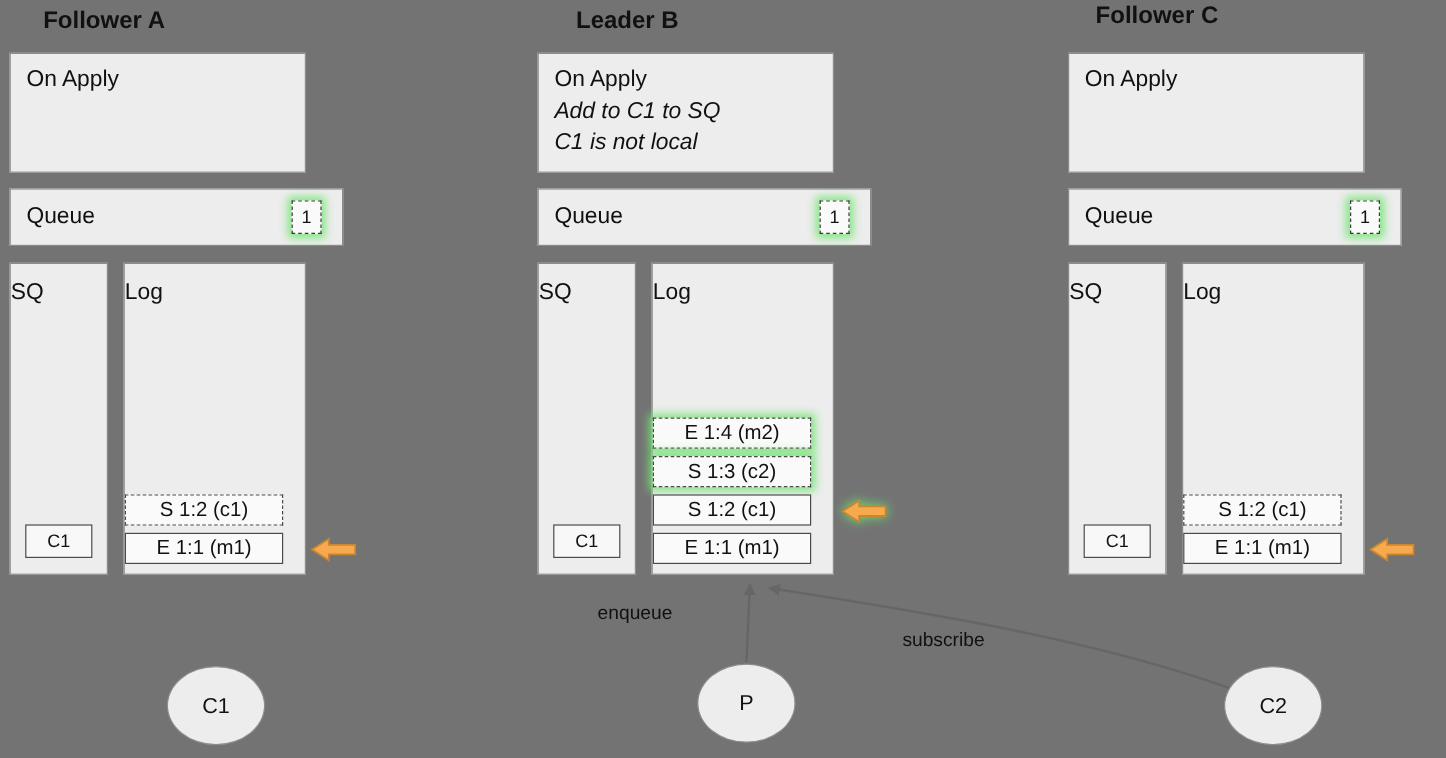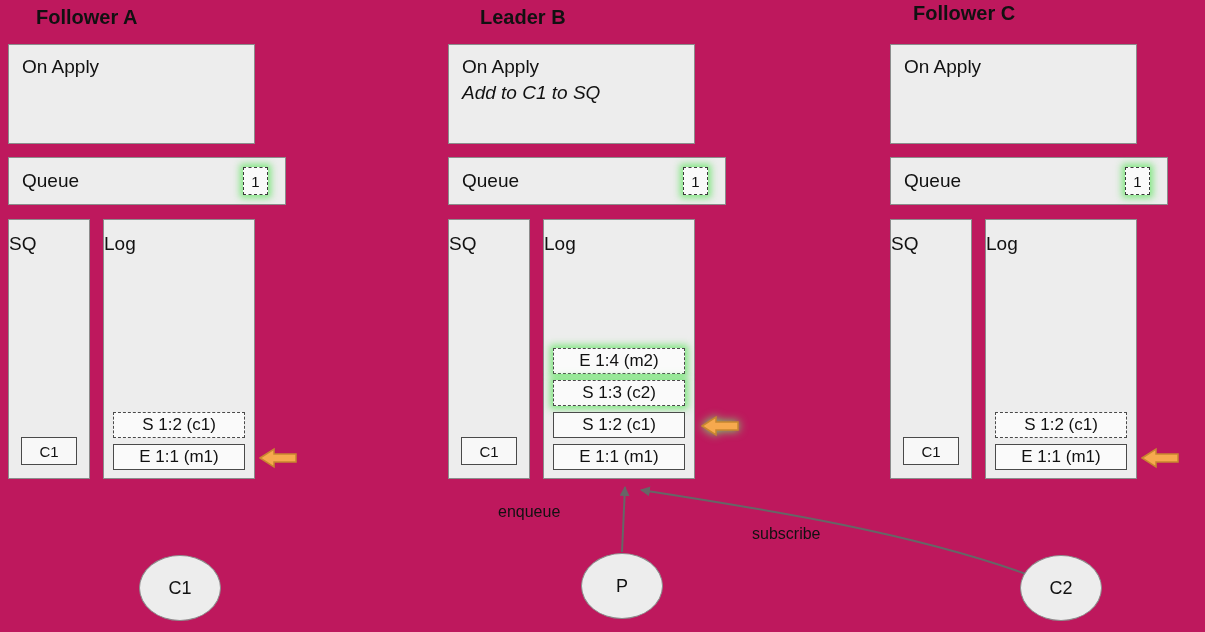--- a/index.html
+++ b/index.html
@@ -1,17 +1,17 @@
 <!DOCTYPE html>
 <html><head>
 <meta charset="utf-8">
 <style>
   * { margin:0; padding:0; box-sizing:border-box; }
   body { background:#ffffff; font-family:"Liberation Sans", sans-serif; color:#111; }
-  .canvas { position:relative; width:1205px; height:632px; background:#be185d; overflow:hidden; }
+  .canvas { position:relative; width:1205px; height:632px; background:#737373; overflow:hidden; }
 
   .col { position:absolute; top:0; height:632px; width:247px; }
   .node-title { position:absolute; font-weight:bold; font-size:20px; white-space:nowrap; }
 
   .box { position:absolute; background:#ededed; border:1px solid #8c8c8c; }
   .on-apply { top:44px; left:0; width:247px; height:100px; padding:9px 13px; font-size:19px; line-height:26px; }
   .note { font-style:italic; }
 
   .queue { top:157px; left:0; width:278px; height:48px; display:flex; align-items:center; padding:0 13px; font-size:19px; }
   .queue-badge { position:absolute; right:17px; top:50%; transform:translateY(-50%);
@@ -19,21 +19,21 @@
                  display:flex; align-items:center; justify-content:center; font-size:15px;
                  box-shadow:0 0 7px 3px rgba(118,230,118,0.9); }
 
   .sq { top:219px; left:0; width:82px; height:260px; }
   .inner-label { text-align:left; margin-top:13px; font-size:19px; }
   .sq-item { position:absolute; bottom:13px; left:50%; transform:translateX(-50%);
              width:56px; height:28px; border:1px solid #4a4a4a; background:#f8f8f8;
              display:flex; align-items:center; justify-content:center; font-size:15px; }
 
   .log { top:219px; left:95px; width:152px; height:260px; display:flex; flex-direction:column; }
-  .log-entries { margin-top:auto; display:flex; flex-direction:column; gap:6px; align-items:center;
+  .log-entries { margin-top:auto; display:flex; flex-direction:column; gap:6px; align-items:flex-start;
                  width:100%; padding-bottom:8px; }
   .entry { width:132px; height:26px; display:flex; align-items:center; justify-content:center;
            font-size:17px; background:#fafafa; border:1px solid #4a4a4a; white-space:nowrap; }
   .entry.dashed { border-style:dashed; }
   .entry.glow { box-shadow:0 0 7px 3px rgba(118,230,118,0.9); }
 
   .pointer { position:absolute; }
   .pointer.glow { filter: drop-shadow(0 0 5px rgba(110,230,110,1)); }
 
   .actor { position:absolute; width:82px; height:66px; border-radius:50%;
@@ -68,20 +68,21 @@
         <div class="entry">E 1:1 (m1)</div>
       </div>
     </div>
   </div>
 
   <div class="col" style="left:448px">
     <div class="node-title" style="left:32px; top:6px">Leader B</div>
     <div class="box on-apply">
       <div>On Apply</div>
       <div class="note">Add to C1 to SQ</div>
+      <div class="note">C1 is not local</div>
     </div>
     <div class="box queue">
       <span>Queue</span>
       <span class="queue-badge">1</span>
     </div>
     <div class="box sq">
       <div class="inner-label">SQ</div>
       <div class="sq-item">C1</div>
     </div>
     <div class="box log">

